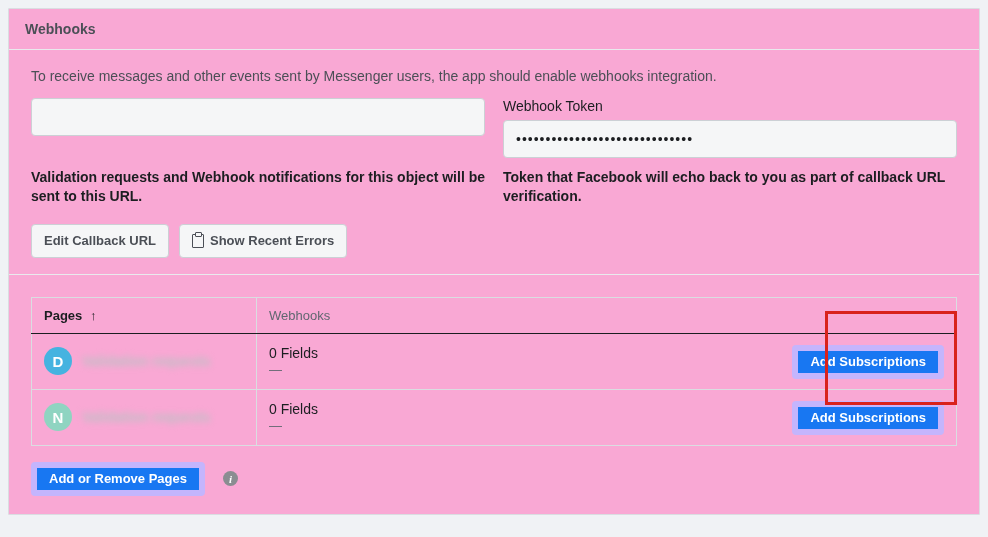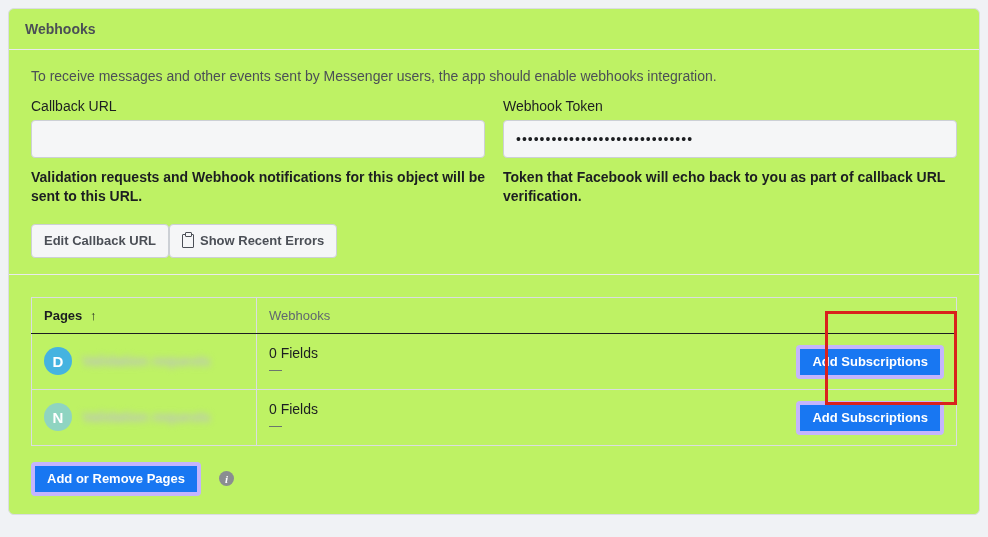--- a/index.html
+++ b/index.html
@@ -5,23 +5,23 @@
   * { box-sizing: border-box; margin: 0; padding: 0; }
   body {
     font-family: Helvetica, Arial, sans-serif;
     background: #f0f2f5;
     padding: 8px;
     font-size: 14px;
     color: #1c1e21;
     width: 988px;
   }
   .card {
-    background: #bef264;
+    background: #f9a8d4;
     border: 1px solid #dadde1;
-    border-radius: 6px;
+    border-radius: 1px;
   }
   .card-header {
     padding: 12px 16px;
     border-bottom: 1px solid #e9eaed;
     font-weight: 600;
     color: #4b4f56;
   }
   .card-body {
     padding: 18px 22px 16px 22px;
   }
@@ -58,42 +58,42 @@
     margin-bottom: 18px;
     font-weight: bold;
   }
   .help-col {
     flex: 1;
     color: #1c1e21;
     line-height: 1.35;
   }
   .button-row {
     display: flex;
-    gap: 0;
+    gap: 10px;
   }
   .btn {
     display: inline-flex;
     align-items: center;
     gap: 6px;
     height: 34px;
     padding: 0 12px;
     border-radius: 4px;
     font-size: 13px;
     font-weight: 600;
     cursor: pointer;
     font-family: inherit;
   }
   .btn-secondary {
     background: #f5f6f7;
     border: 1px solid #ccd0d5;
     color: #4b4f56;
   }
   .btn-primary {
     background: #1877f2;
-    border: 4px solid #c4b5fd;
+    border: 6px solid #c4b5fd;
     color: #fff;
   }
   .clipboard-icon {
     display: inline-block;
     width: 12px;
     height: 14px;
     border: 1.5px solid #4b4f56;
     border-radius: 1px;
     position: relative;
   }
@@ -218,21 +218,20 @@
 <div class="card">
   <div class="card-header">
     <span>Webhooks</span>
   </div>
 
   <div class="card-body">
     <div class="intro-text">To receive messages and other events sent by Messenger users, the app should enable webhooks integration.</div>
 
     <div class="form-row">
       <div class="form-col">
-        <label class="form-label">Callback URL</label>
         <input class="form-input" type="text" value="" style="">
       </div>
       <div class="form-col">
         <label class="form-label">Webhook Token</label>
         <input class="form-input" type="text" readonly="" style="letter-spacing: 1px;" value="••••••••••••••••••••••••••••••">
       </div>
     </div>
 
     <div class="help-row">
       <div class="help-col">Validation requests and Webhook notifications for this object will be sent to this URL.</div>

